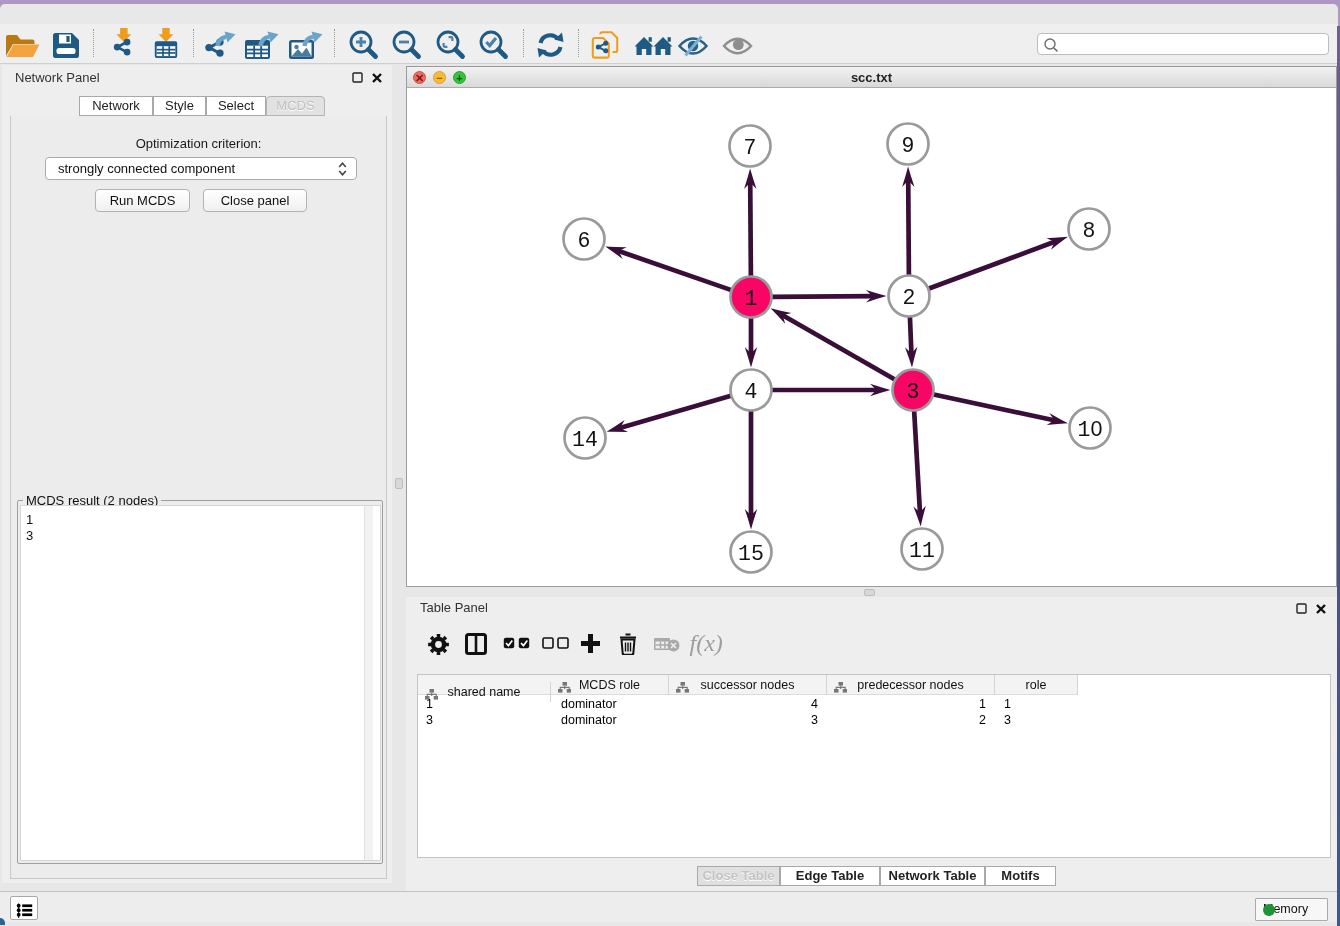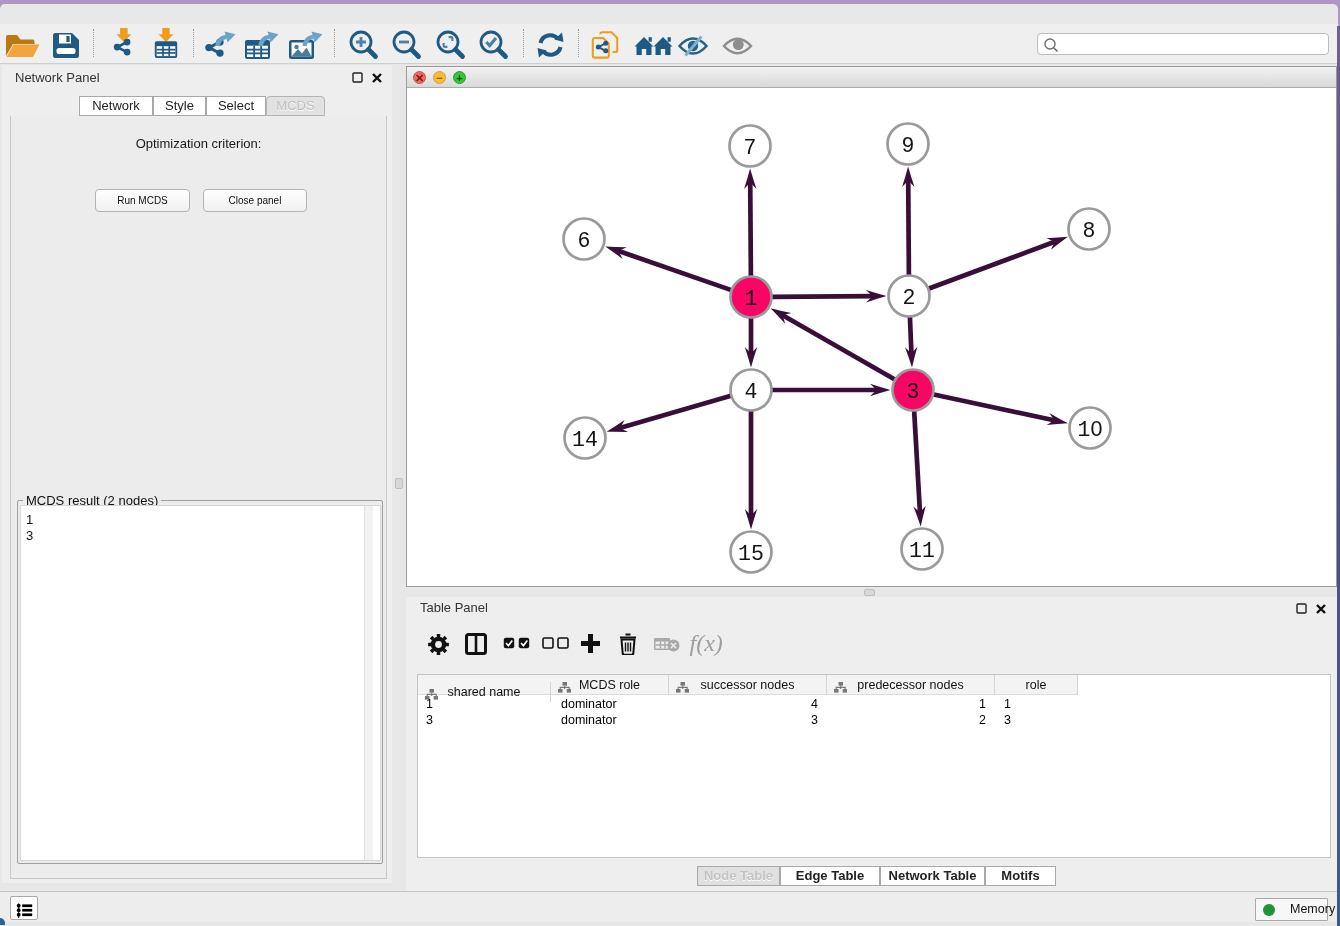--- a/index.html
+++ b/index.html
@@ -20,21 +20,21 @@
 #cpanel { position:absolute; left:2px; top:1px; width:390px; height:818px; background:#eeeeee; }
 #cpanel-hd { position:absolute; left:0; top:0; width:100%; height:30px; }
 #cpanel-hd .pt { position:absolute; left:13px; top:5px; font-size:13px; color:#333; }
 .hicons { position:absolute; right:8px; top:5.5px; }
 #cp-tabs { position:absolute; left:0; top:31px; width:100%; height:22px; }
 .tab { position:absolute; height:20px; background:#fff; border:1px solid #a9a9a9; font-size:13px; color:#222; text-align:center; line-height:17px; }
 .tab.sel { background:#e2e2e2; color:#bfbfbf; border-color:#b4b4b4; text-shadow:0 1px 0 #fff; border-radius:4px 4px 0 0; }
 #cp-body { position:absolute; left:8px; top:51px; width:377px; height:763px; background:#ececec; border:1px solid #c8c8c8; border-top:none; }
 #optlabel { position:absolute; left:0; top:20px; width:100%; text-align:center; font-size:13px; color:#1a1a1a; }
 #dropdown { position:absolute; left:34px; top:41px; width:312px; height:23px; background:#fff; border:1px solid #ababab; border-radius:4px; font-size:13px; color:#111; line-height:21px; padding-left:12px; }
-.btn { position:absolute; height:23px; background:linear-gradient(#ffffff,#f0f0f0); border:1px solid #b3b3b3; border-radius:4px; font-size:10px; color:#111; text-align:center; line-height:21px; }
+.btn { position:absolute; height:23px; background:linear-gradient(#ffffff,#f0f0f0); border:1px solid #b3b3b3; border-radius:4px; font-size:13px; color:#111; text-align:center; line-height:21px; }
 #mcdsbox { position:absolute; left:6px; top:384px; width:366px; height:364px; border:1px solid #9f9f9f; border-radius:2px;padding-left:32px; }
 #mcdsbox .lg { position:absolute; left:5px; top:-8px; background:#ececec; padding:0 3px; font-size:13px; color:#111; }
 #mcdstext { position:absolute; left:2px; top:4px; width:361px; height:356px; background:#fff; border:1px solid #d6d6d6; font-size:13px; color:#111; padding:6px 0 0 5px; line-height:16.3px; }
 #mcdsscroll { position:absolute; right:9px; top:5px; width:9px; height:354px; background:#f2f2f2; border-left:1px solid #e0e0e0; }
 
 
 #vsplit-grip { position:absolute; left:395px; top:414px; width:8px; height:11px; background:#d8d8d8; border:1px solid #bdbdbd; border-radius:2px; }
 #hsplit-grip { position:absolute; left:864px; top:525px; width:11px; height:7px; background:#d8d8d8; border:1px solid #bdbdbd; border-radius:2px; }
 
 
@@ -52,21 +52,21 @@
 #thead { position:absolute; left:0; top:0; width:660px; height:20px; background:#f3f3f3; border-bottom:1px solid #dcdcdc; }
 .thcell { position:absolute; top:0; height:20px; font-size:12.5px; color:#111; text-align:center; line-height:20px; border-right:1px solid #d4d4d4; }
 .trow { position:absolute; width:660px; height:16px; font-size:12.5px; color:#000; }
 .trow div { position:absolute; }
 #ttabs { position:absolute; left:0; top:269px; width:100%; height:21px; }
 .ttab { position:absolute; height:20px; background:#fff; border:1px solid #a9a9a9; font-size:13px; font-weight:bold; color:#222; text-align:center; line-height:18px; }
 .ttab.sel { background:#e0e0e0; color:#c3c3c3; text-shadow:0 1px 0 #fff; }
 
 #statusbar { position:absolute; left:0; top:887px; width:100%; height:31px; background:#ededed; border-top:1px solid #c4c4c4; }
 #listbtn { position:absolute; left:10px; top:4px; width:28px; height:24px; background:#fff; border:1px solid #a8a8a8; border-radius:2px; }
-#membtn { position:absolute; right:10px; top:6px; width:73px; height:23px; background:#f7f7f7; border:1px solid #a9a9a9; border-radius:1px; font-size:12.5px; color:#111; line-height:21px; text-align:left; padding-left:34px; }
+#membtn { position:absolute; right:10px; top:6px; width:73px; height:23px; background:#f7f7f7; border:1px solid #a9a9a9; border-radius:1px; font-size:12.5px; color:#111; line-height:21px; text-align:left; padding-left:7px; }
 #memdot { position:absolute; left:6.5px; top:5px; width:12.4px; height:12.4px; border-radius:50%; background:#1e9439; }
 </style>
 </head>
 <body>
 <div id="win">
   <div id="toolbar">
 <div class="tbi" style="left:4px;top:8px;"><svg width="37" height="28" viewBox="0 0 37 28">
 <path d="M2 24 V5 a2 2 0 0 1 2 -2 h9 l3.5 4.5 h12 a2 2 0 0 1 2 2 V12 H9 Z" fill="#b97a12"></path>
 <path d="M2.5 25 L9.5 12.5 h26 l-6.5 12.5 Z" fill="#f3a43e"></path>
 </svg></div>
@@ -223,32 +223,39 @@
           </svg>
       </div>
       <div id="cp-tabs">
         <div class="tab" style="left:77px;width:74px;">Network</div>
         <div class="tab" style="left:151px;width:53px;">Style</div>
         <div class="tab" style="left:204px;width:60px;">Select</div>
         <div class="tab sel" style="left:264px;width:59px;">MCDS</div>
       </div>
       <div id="cp-body">
         <div id="optlabel">Optimization criterion:</div>
+        <div id="dropdown">strongly connected component
+          <svg style="position:absolute;right:9px;top:4px;" width="9" height="14">
+              <path d="M1.2 5 L4.5 1.2 L7.8 5" fill="none" stroke="#444" stroke-width="1.6"></path>
+              <path d="M1.2 9 L4.5 12.8 L7.8 9" fill="none" stroke="#444" stroke-width="1.6"></path>
+            </svg>
+        </div>
         <div class="btn" style="left:84px;top:73px;width:95px;">Run MCDS</div>
         <div class="btn" style="left:192px;top:73px;width:104px;">Close panel</div>
         <div id="mcdsbox">
           <span class="lg">MCDS result (2 nodes)</span>
           <div id="mcdstext">1<br>3</div>
           <div id="mcdsscroll"></div>
         </div>
       </div>
     </div>
     <div id="vsplit-grip"></div>
     <div id="netframe">
       <div id="net-tb">
+        <div id="net-title">scc.txt</div>
         <div class="mtl" style="left:6px;background:#ee6a5e;border:1px solid #ce5147;color:#7c151b;">✕</div>
         <div class="mtl" style="left:26px;background:#f5bd37;border:1px solid #dca02f;color:#9a6003;">−</div>
         <div class="mtl" style="left:46px;background:#36c13f;border:1px solid #24a52e;color:#0a600f;">+</div>
       </div>
       <div id="canvas">
         <svg width="929" height="501" viewBox="0 0 929 501">
             <g stroke="#390f3a" stroke-width="4.7" fill="#390f3a">
 <line x1="344.9" y1="190.0" x2="344.2" y2="93.5"></line>
 <path stroke="none" d="M344.1 81.5Q346.8 91.0 350.5 102.0L344.2 95.5L338.1 102.0Q341.6 91.0 344.1 81.5Z"></path>
 <line x1="326.1" y1="203.4" x2="210.6" y2="163.3"></line>
@@ -410,21 +417,21 @@
           </div>
         <div class="trow" style="top:38px;">
             <div style="left:8px">3</div>
             <div style="left:143px">dominator</div>
             <div style="left:0;width:400px;text-align:right">3</div>
             <div style="left:0;width:568px;text-align:right">2</div>
             <div style="left:586px">3</div>
           </div>
       </div>
       <div id="ttabs">
-        <div class="ttab sel" style="left:291px;width:83px;">Node Table</div>
+        <div class="ttab sel" style="left:291px;width:83px;">Close Table</div>
         <div class="ttab" style="left:374px;width:100px;">Edge Table</div>
         <div class="ttab" style="left:474px;width:105px;">Network Table</div>
         <div class="ttab" style="left:579px;width:71px;">Motifs</div>
       </div>
     </div>
   </div>
   <div id="statusbar">
     <div id="listbtn"><svg width="28" height="24">
           <g fill="#000">
             <rect x="7.2" y="6.5" width="1" height="14.5"></rect>

